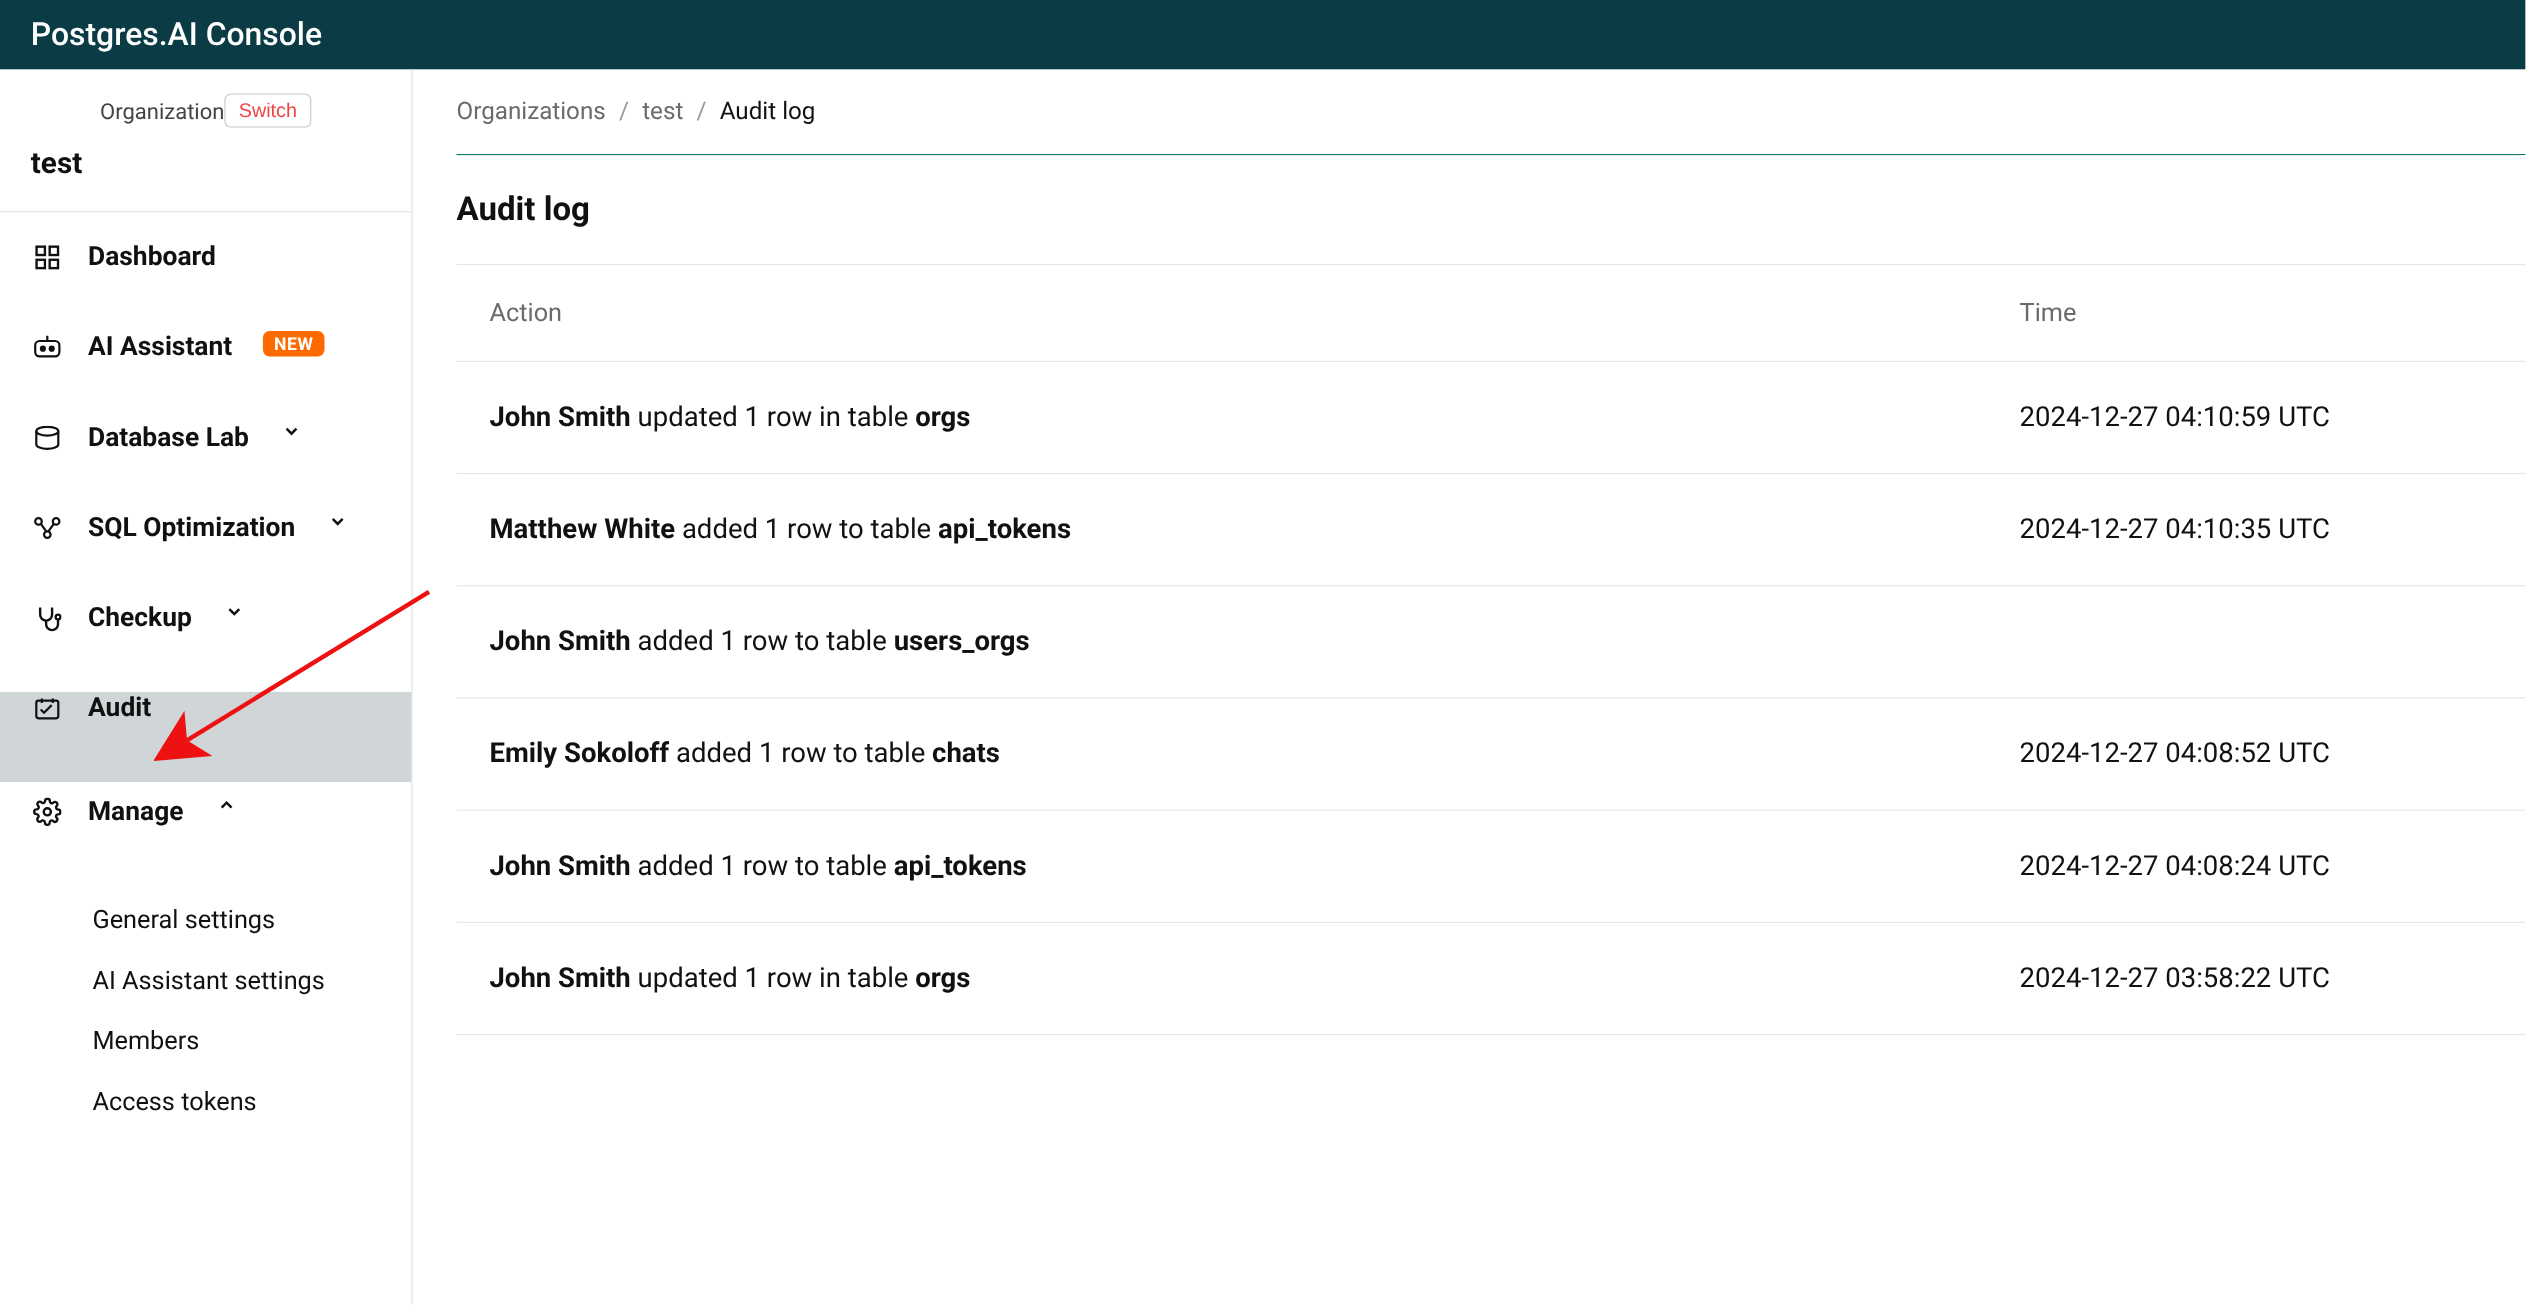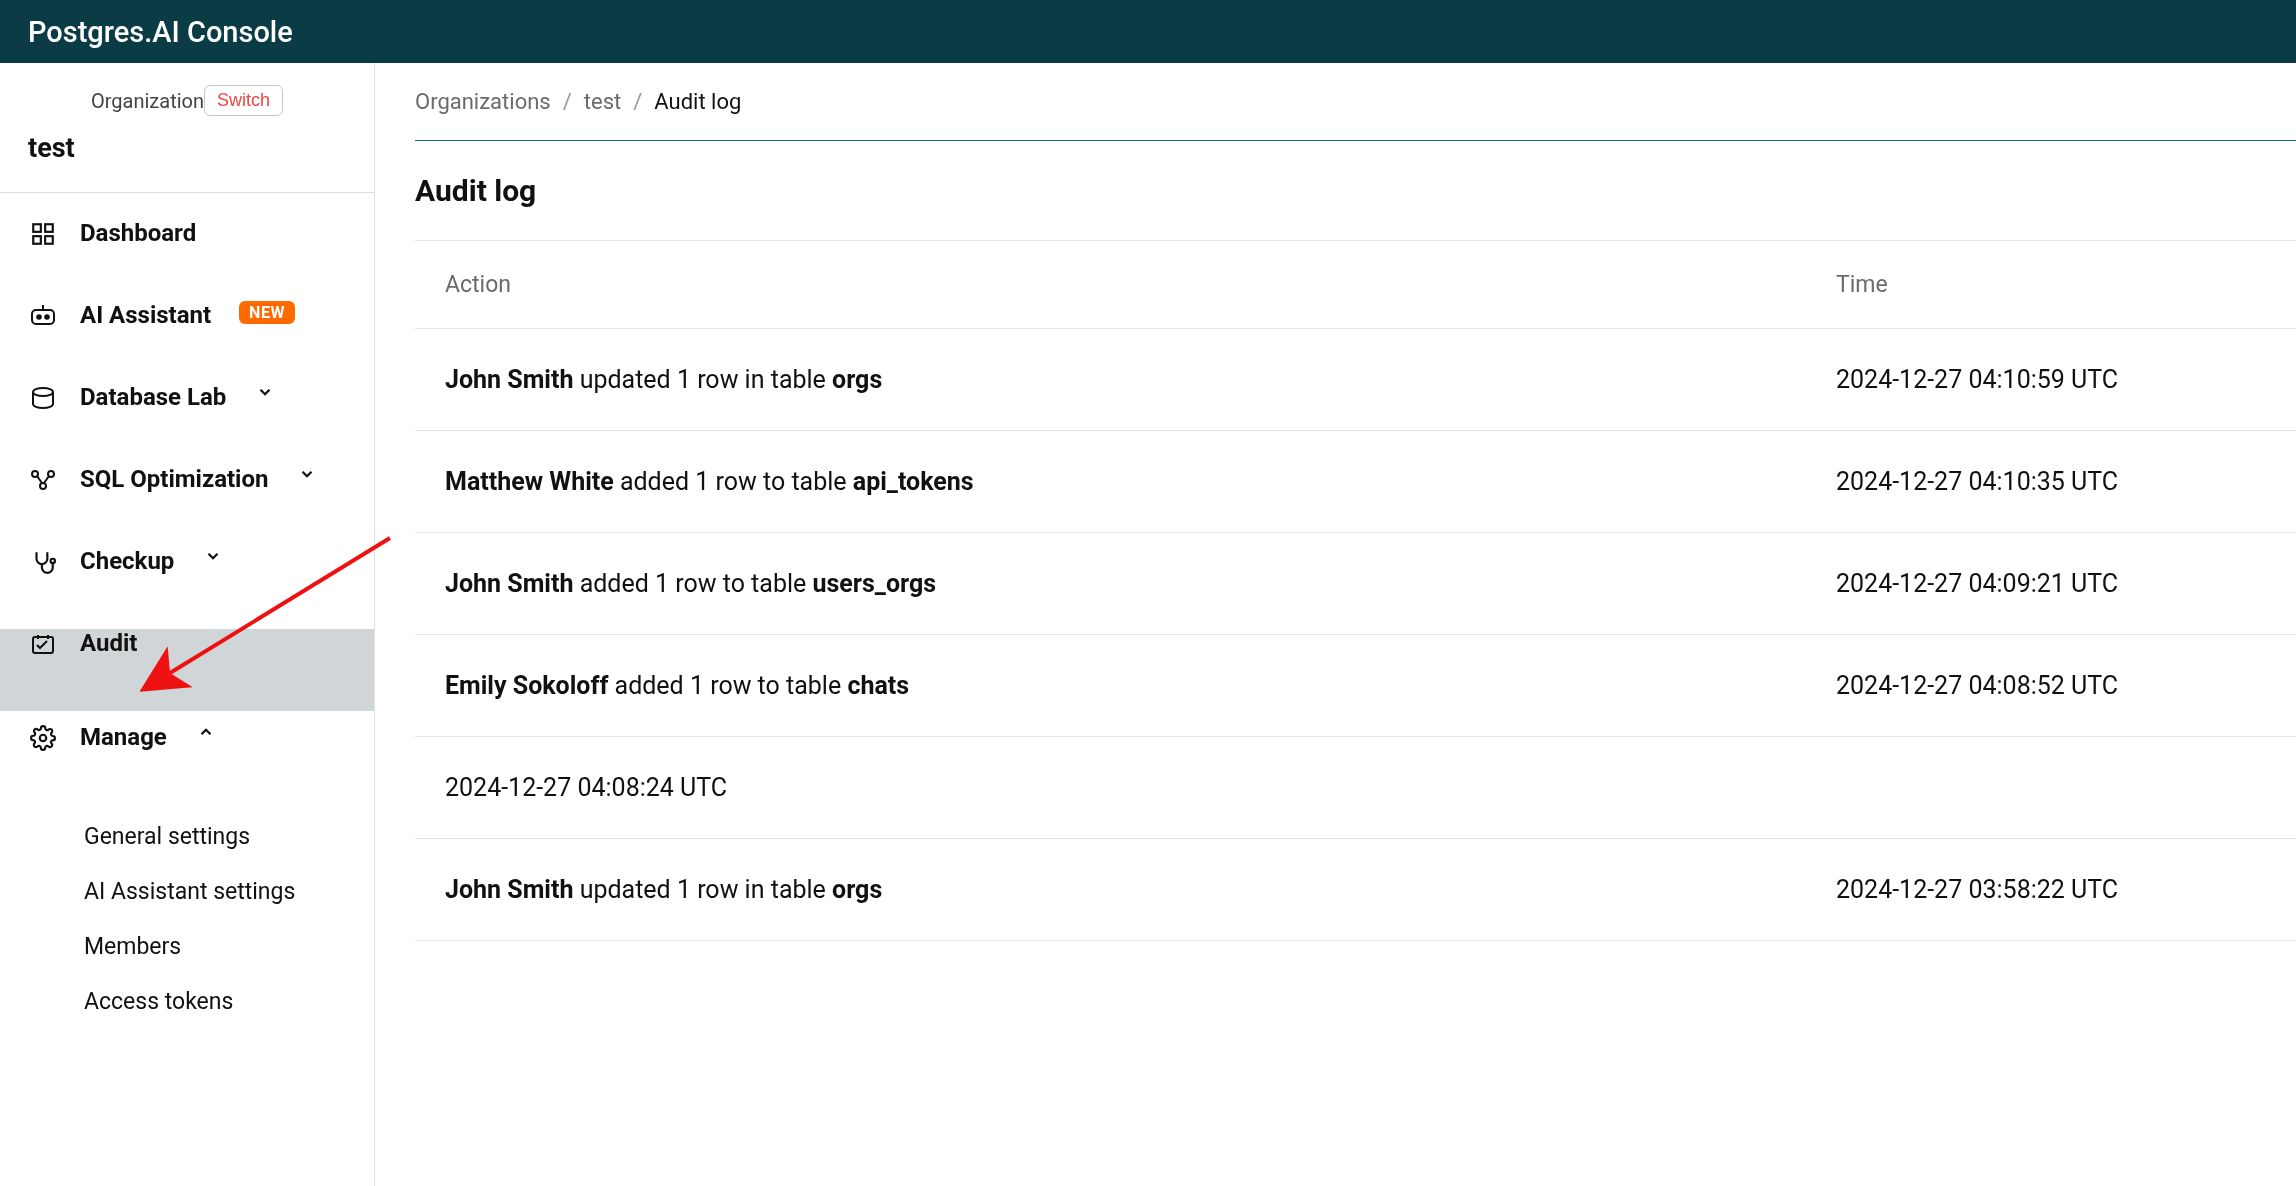--- a/index.html
+++ b/index.html
@@ -326,27 +326,27 @@
           <div class="trow">
             <div class="col-action"><span class="bold">John Smith</span><span> updated 1 row in table </span><span class="bold">orgs</span></div>
             <div class="col-time">2024-12-27 04:10:59 UTC</div>
           </div>
           <div class="trow">
             <div class="col-action"><span class="bold">Matthew White</span><span> added 1 row to table </span><span class="bold">api_tokens</span></div>
             <div class="col-time">2024-12-27 04:10:35 UTC</div>
           </div>
           <div class="trow">
             <div class="col-action"><span class="bold">John Smith</span><span> added 1 row to table </span><span class="bold">users_orgs</span></div>
-            <div class="col-time">2024-12-27 04:09:21 UTC</div>
           </div>
           <div class="trow">
             <div class="col-action"><span class="bold">Emily Sokoloff</span><span> added 1 row to table </span><span class="bold">chats</span></div>
             <div class="col-time">2024-12-27 04:08:52 UTC</div>
           </div>
           <div class="trow">
+            <div class="col-action"><span class="bold">John Smith</span><span> added 1 row to table </span><span class="bold">api_tokens</span></div>
             <div class="col-time">2024-12-27 04:08:24 UTC</div>
           </div>
           <div class="trow">
             <div class="col-action"><span class="bold">John Smith</span><span> updated 1 row in table </span><span class="bold">orgs</span></div>
             <div class="col-time">2024-12-27 03:58:22 UTC</div>
           </div>
         </div>
     </div>
   </main>
 </div>

